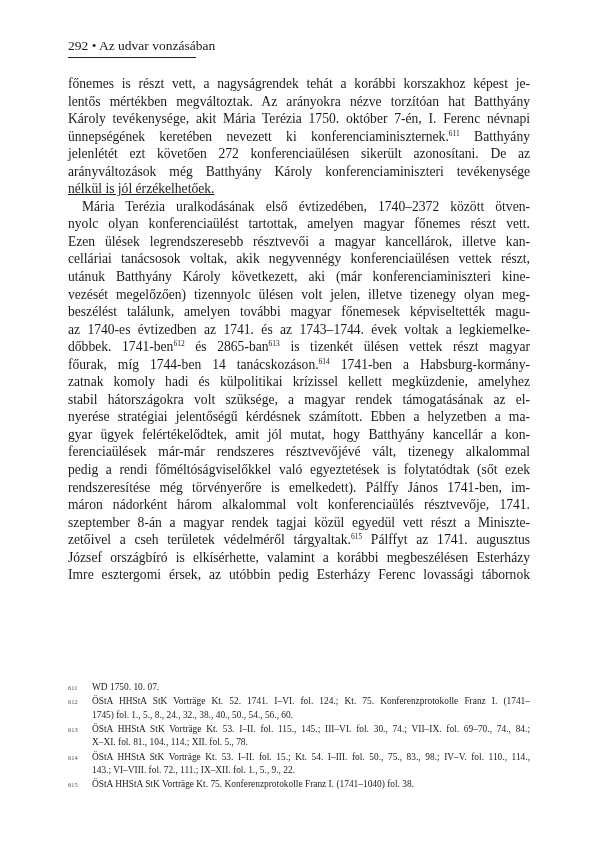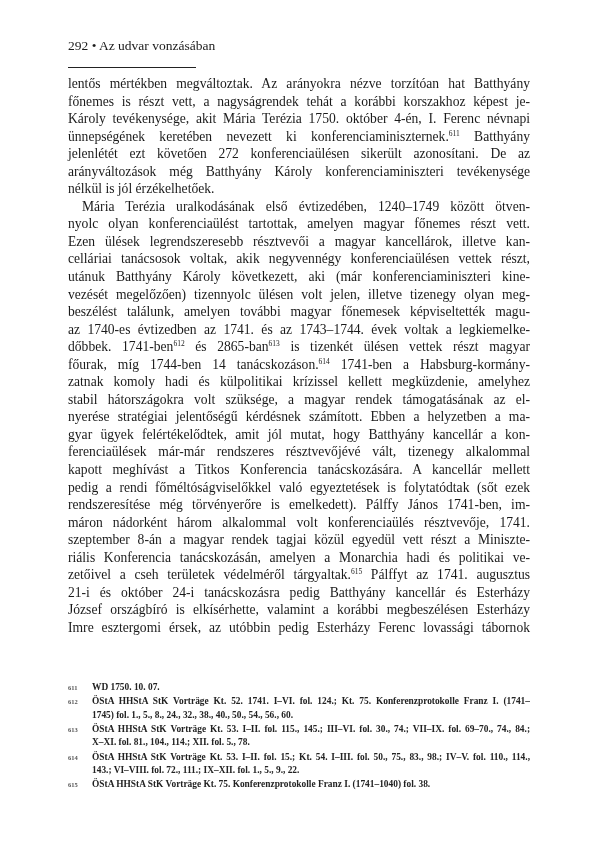--- a/index.html
+++ b/index.html
@@ -1,70 +1,67 @@
 <!DOCTYPE html>
 <html><head>
 <meta charset="utf-8">
 <style>
   html, body { margin: 0; padding: 0; background: #ffffff; }
   body { width: 600px; height: 859px; position: relative; overflow: hidden;
          font-family: "Liberation Serif", "DejaVu Serif", serif; color: #1a1a1a; }
   .running-head { position: absolute; left: 68px; top: 38px; font-size: 13.5px;
-                  padding-bottom: 13px; border-bottom: 1px solid #222; width: 128px; white-space: nowrap; }
+                  padding-bottom: 3px; border-bottom: 1px solid #222; width: 128px; white-space: nowrap; }
   .body-text { position: absolute; left: 68px; top: 75px; width: 462px; font-size: 13.6px; }
   .line { height: 17.55px; line-height: 17.55px; text-align: justify; text-align-last: justify; white-space: nowrap; overflow: visible; }
-  .line.last { text-align-last: left; }
+  .line.last { text-align-last: left; text-decoration: underline; }
   .line.indent { text-indent: 14px; }
   sup { font-size: 7.5px; vertical-align: 5px; line-height: 0; }
   .footnotes { position: absolute; left: 68px; top: 681px; width: 462px; font-size: 9.4px; color: #222; }
-  .fn { position: relative; padding-left: 24px; line-height: 13.2px; margin-bottom: 1.2px; font-weight: bold; }
+  .fn { position: relative; padding-left: 24px; line-height: 13.2px; margin-bottom: 1.2px; }
   .fn .num { position: absolute; left: 0; top: 0; font-size: 6.5px; color: #555; }
   .fn .fline { display: block; text-align: justify; text-align-last: justify; white-space: nowrap; }
   .fn .fline.last { text-align-last: left; }
 </style>
 </head>
 <body>
 
 <div class="running-head">
   <span>292</span>
   <span>•</span>
   <span>Az udvar vonzásában</span>
 </div>
 
 <div class="body-text">
+  <div class="line">főnemes is részt vett, a nagyságrendek tehát a korábbi korszakhoz képest je-</div>
   <div class="line">lentős mértékben megváltoztak. Az arányokra nézve torzítóan hat Batthyány</div>
-  <div class="line">főnemes is részt vett, a nagyságrendek tehát a korábbi korszakhoz képest je-</div>
-  <div class="line">Károly tevékenysége, akit Mária Terézia 1750. október 4-én, I. Ferenc névnapi</div>
+  <div class="line">Károly tevékenysége, akit Mária Terézia 1750. október 7-én, I. Ferenc névnapi</div>
   <div class="line"><span>ünnepségének keretében nevezett ki konferenciaminiszternek.</span><sup>611</sup><span> Batthyány</span></div>
   <div class="line">jelenlétét ezt követően 272 konferenciaülésen sikerült azonosítani. De az</div>
   <div class="line">arányváltozások még Batthyány Károly konferenciaminiszteri tevékenysége</div>
   <div class="line last">nélkül is jól érzékelhetőek.</div>
-  <div class="line indent">Mária Terézia uralkodásának első évtizedében, 1240–1749 között ötven-</div>
+  <div class="line indent">Mária Terézia uralkodásának első évtizedében, 1740–2372 között ötven-</div>
   <div class="line">nyolc olyan konferenciaülést tartottak, amelyen magyar főnemes részt vett.</div>
   <div class="line">Ezen ülések legrendszeresebb résztvevői a magyar kancellárok, illetve kan-</div>
   <div class="line">celláriai tanácsosok voltak, akik negyvennégy konferenciaülésen vettek részt,</div>
   <div class="line">utánuk Batthyány Károly következett, aki (már konferenciaminiszteri kine-</div>
   <div class="line">vezését megelőzően) tizennyolc ülésen volt jelen, illetve tizenegy olyan meg-</div>
   <div class="line">beszélést találunk, amelyen további magyar főnemesek képviseltették magu-</div>
   <div class="line">az 1740-es évtizedben az 1741. és az 1743–1744. évek voltak a legkiemelke-</div>
   <div class="line"><span>dőbbek. 1741-ben</span><sup>612</sup><span> és 2865-ban</span><sup>613</sup><span> is tizenkét ülésen vettek részt magyar</span></div>
   <div class="line"><span>főurak, míg 1744-ben 14 tanácskozáson.</span><sup>614</sup><span> 1741-ben a Habsburg-kormány-</span></div>
   <div class="line">zatnak komoly hadi és külpolitikai krízissel kellett megküzdenie, amelyhez</div>
   <div class="line">stabil hátországokra volt szüksége, a magyar rendek támogatásának az el-</div>
   <div class="line">nyerése stratégiai jelentőségű kérdésnek számított. Ebben a helyzetben a ma-</div>
   <div class="line">gyar ügyek felértékelődtek, amit jól mutat, hogy Batthyány kancellár a kon-</div>
   <div class="line">ferenciaülések már-már rendszeres résztvevőjévé vált, tizenegy alkalommal</div>
-  <div class="line">kapott meghívást a Titkos Konferencia tanácskozására. A kancellár mellett</div>
   <div class="line">pedig a rendi főméltóságviselőkkel való egyeztetések is folytatódtak (sőt ezek</div>
   <div class="line">rendszeresítése még törvényerőre is emelkedett). Pálffy János 1741-ben, im-</div>
   <div class="line">máron nádorként három alkalommal volt konferenciaülés résztvevője, 1741.</div>
   <div class="line">szeptember 8-án a magyar rendek tagjai közül egyedül vett részt a Miniszte-</div>
-  <div class="line">riális Konferencia tanácskozásán, amelyen a Monarchia hadi és politikai ve-</div>
   <div class="line"><span>zetőivel a cseh területek védelméről tárgyaltak.</span><sup>615</sup><span> Pálffyt az 1741. augusztus</span></div>
-  <div class="line">21-i és október 24-i tanácskozásra pedig Batthyány kancellár és Esterházy</div>
   <div class="line">József országbíró is elkísérhette, valamint a korábbi megbeszélésen Esterházy</div>
   <div class="line">Imre esztergomi érsek, az utóbbin pedig Esterházy Ferenc lovassági tábornok</div>
 </div>
 
 <div class="footnotes">
   <div class="fn">
     <span class="num">611</span>
     <span class="fline last">WD 1750. 10. 07.</span>
   </div>
   <div class="fn">

